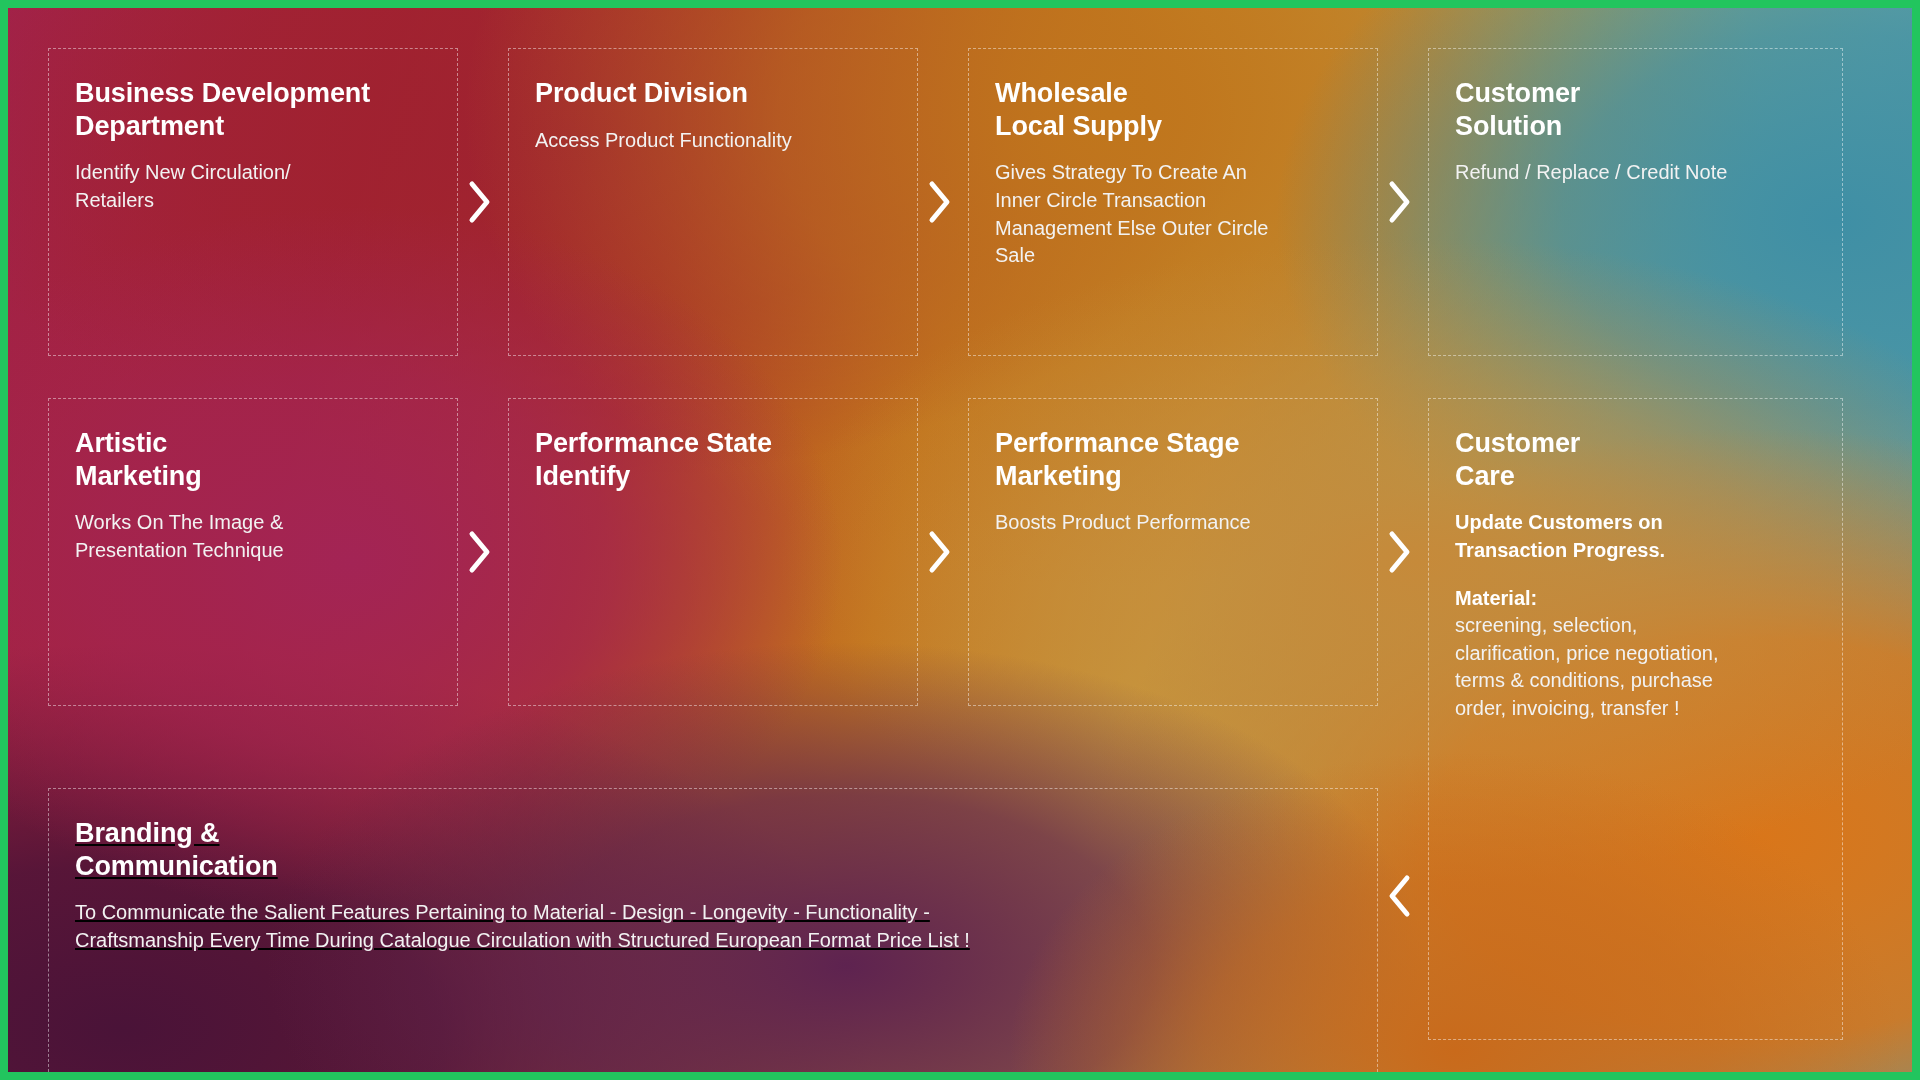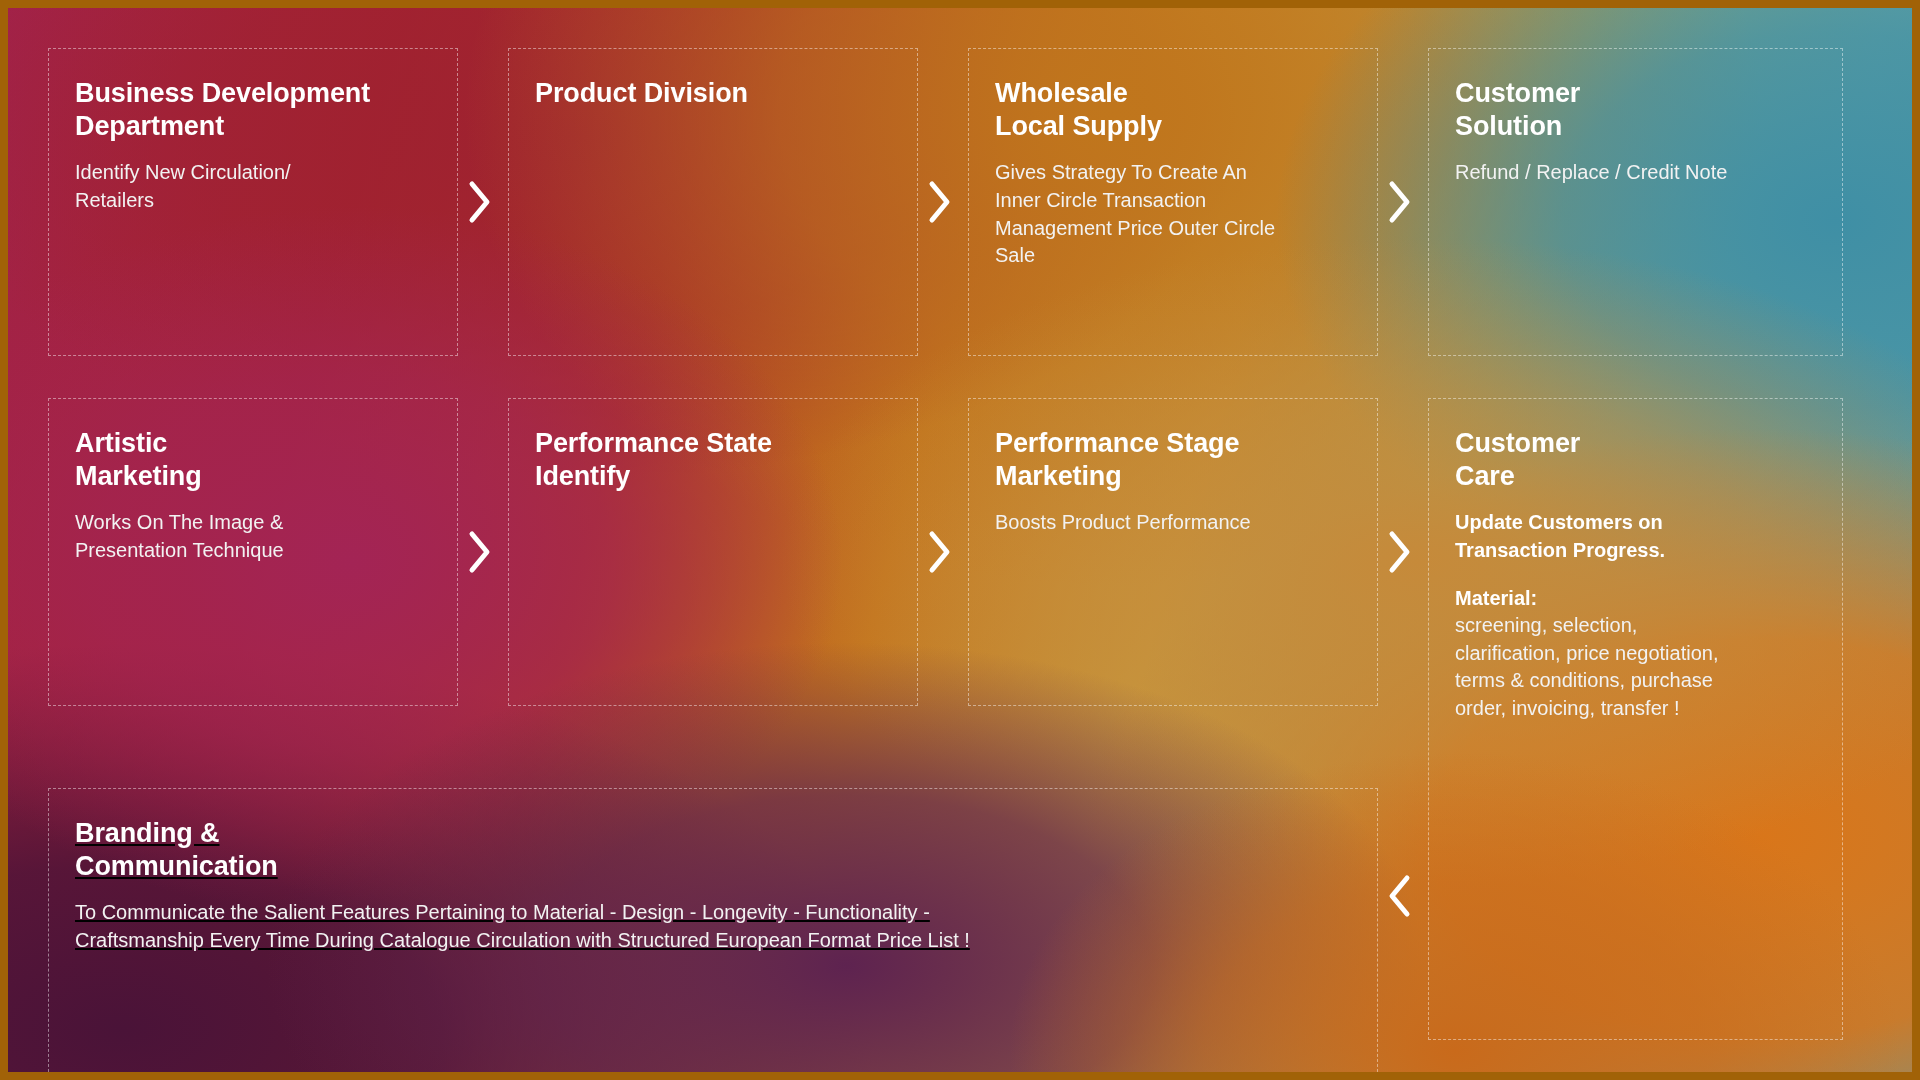--- a/index.html
+++ b/index.html
@@ -6,21 +6,21 @@
   html, body {
     width:1920px; height:1080px;
     background:#000;
     font-family:"Liberation Sans", sans-serif;
     overflow:hidden;
   }
 
   #stage {
     position:relative;
     width:1920px; height:1080px;
-    background:#a16207;
+    background:#22c55e;
   }
 
   
   #canvas {
     position:absolute;
     left:8px; top:8px;
     width:1904px; height:1064px;
     overflow:hidden;
     background:#8d1f3d;
   }
@@ -156,28 +156,29 @@
 
       <div class="card" id="c0">
         <div class="card-title">Business Development
 Department</div>
         <div class="card-body">Identify New Circulation/
 Retailers</div>
       </div>
 
       <div class="card" id="c1">
         <div class="card-title">Product Division</div>
+        <div class="card-body">Access Product Functionality</div>
       </div>
 
       <div class="card" id="c2">
         <div class="card-title">Wholesale
 Local Supply</div>
         <div class="card-body">Gives Strategy To Create An
 Inner Circle Transaction
-Management Price Outer Circle
+Management Else Outer Circle
 Sale</div>
       </div>
 
       <div class="card" id="c3">
         <div class="card-title">Customer
 Solution</div>
         <div class="card-body">Refund / Replace / Credit Note</div>
       </div>
 
       <div class="card" id="c4">

